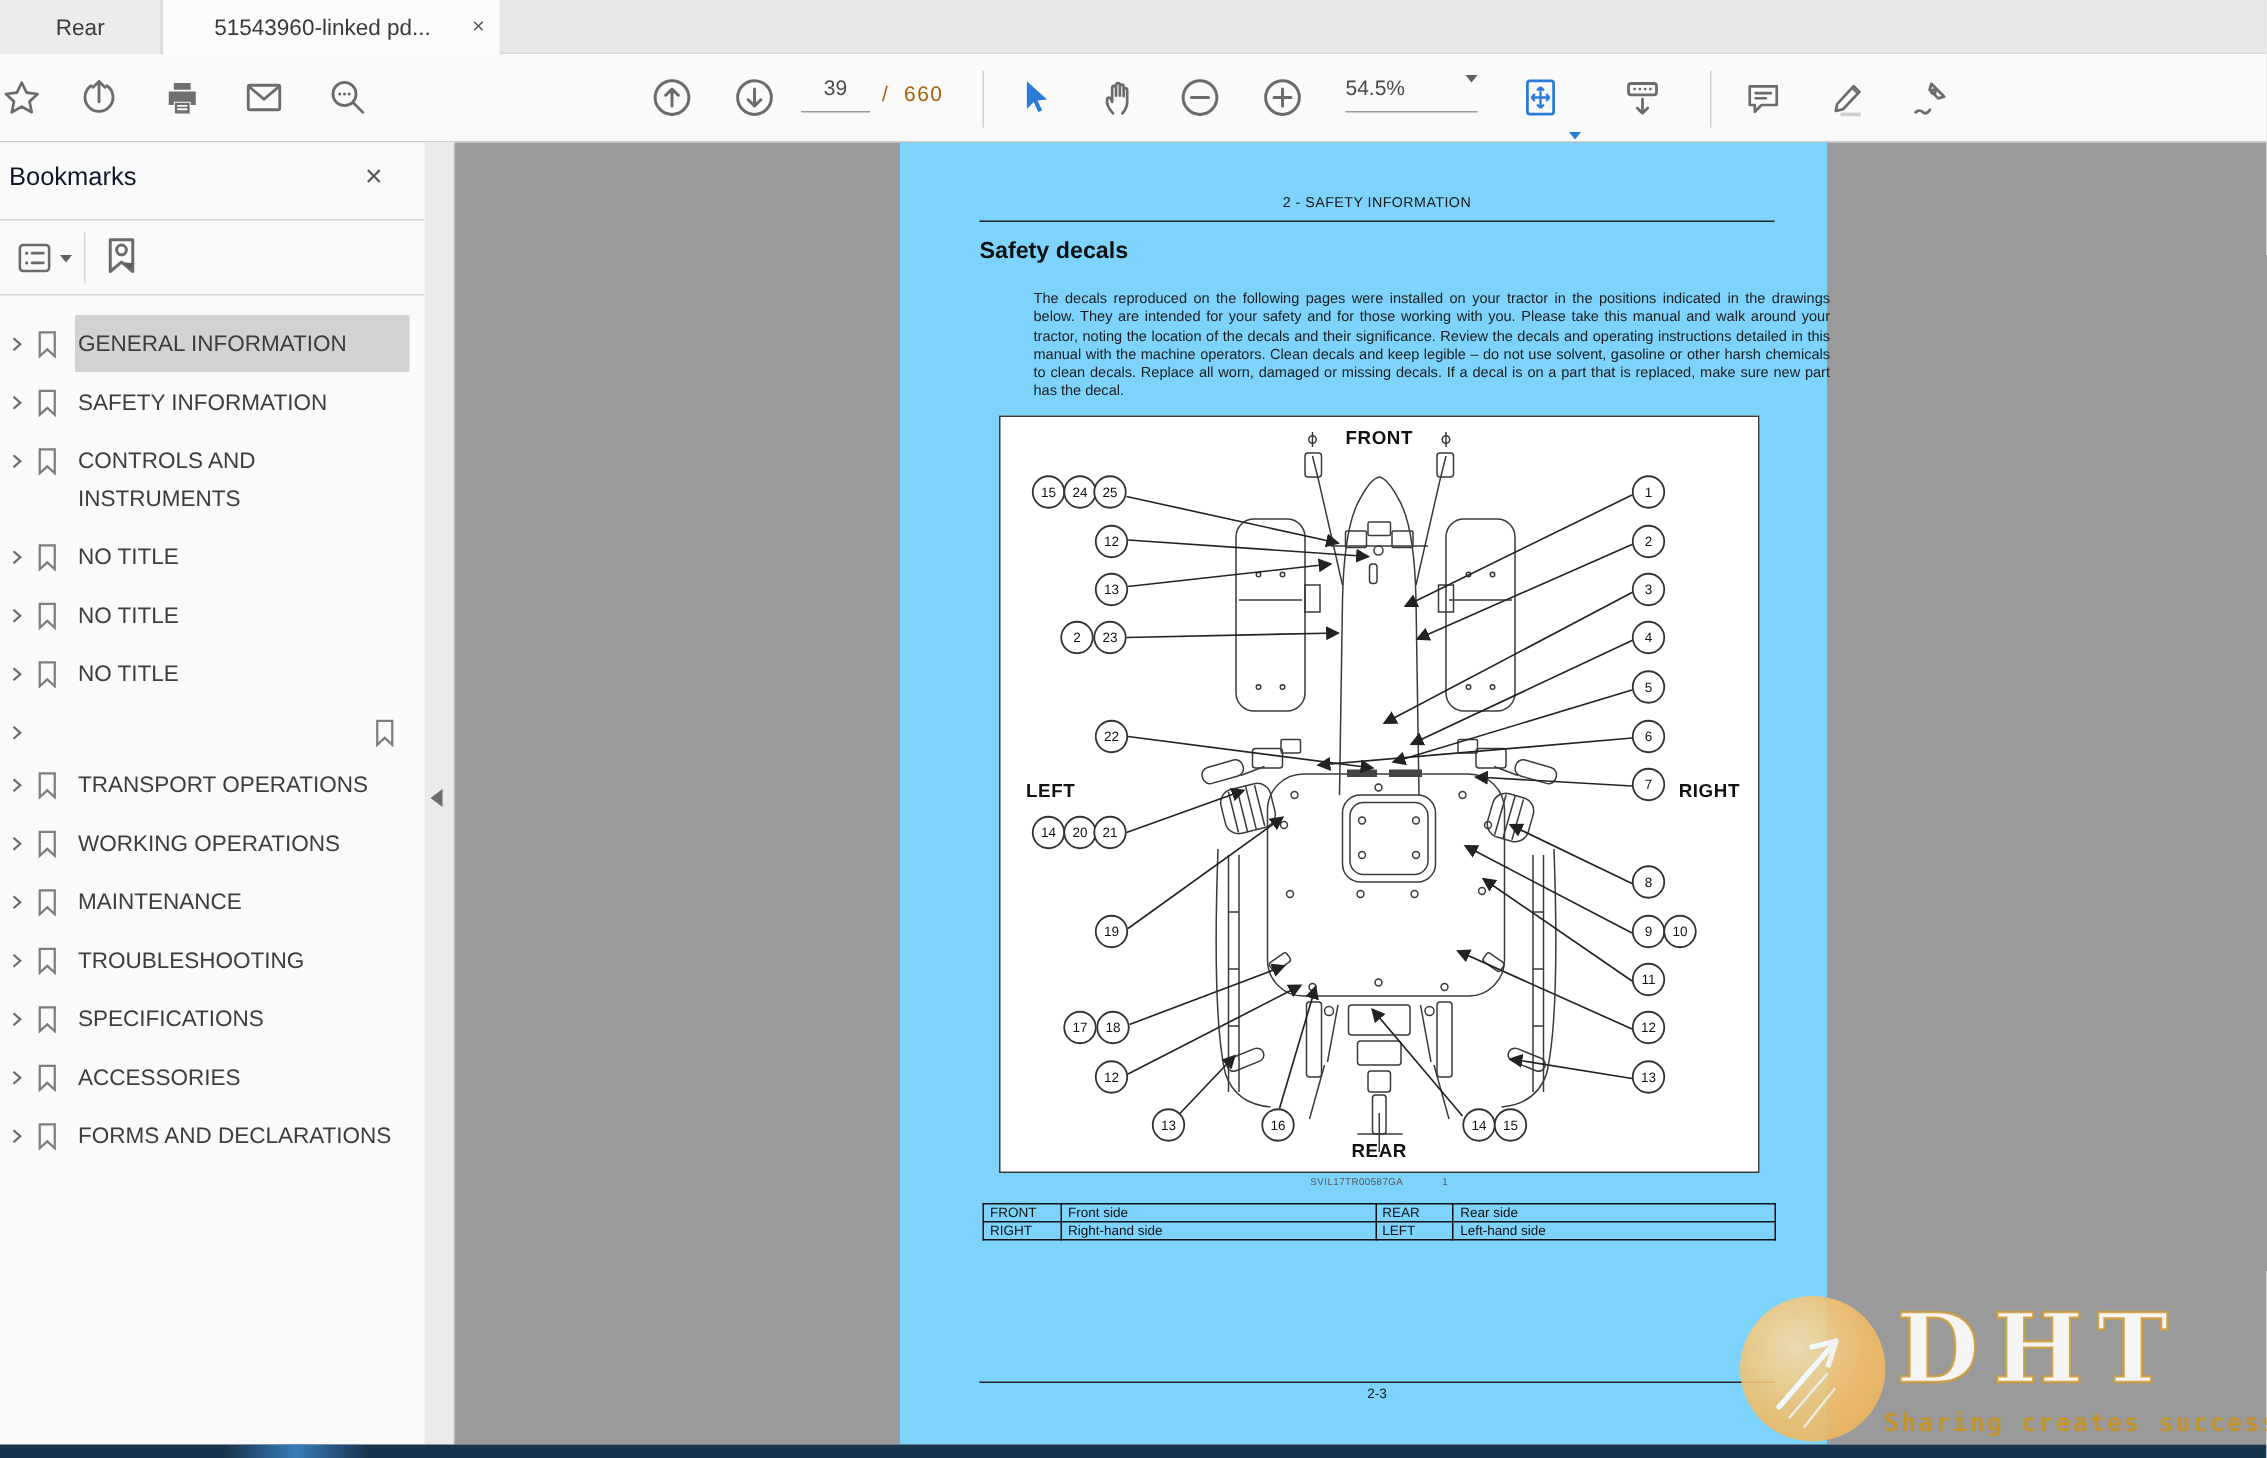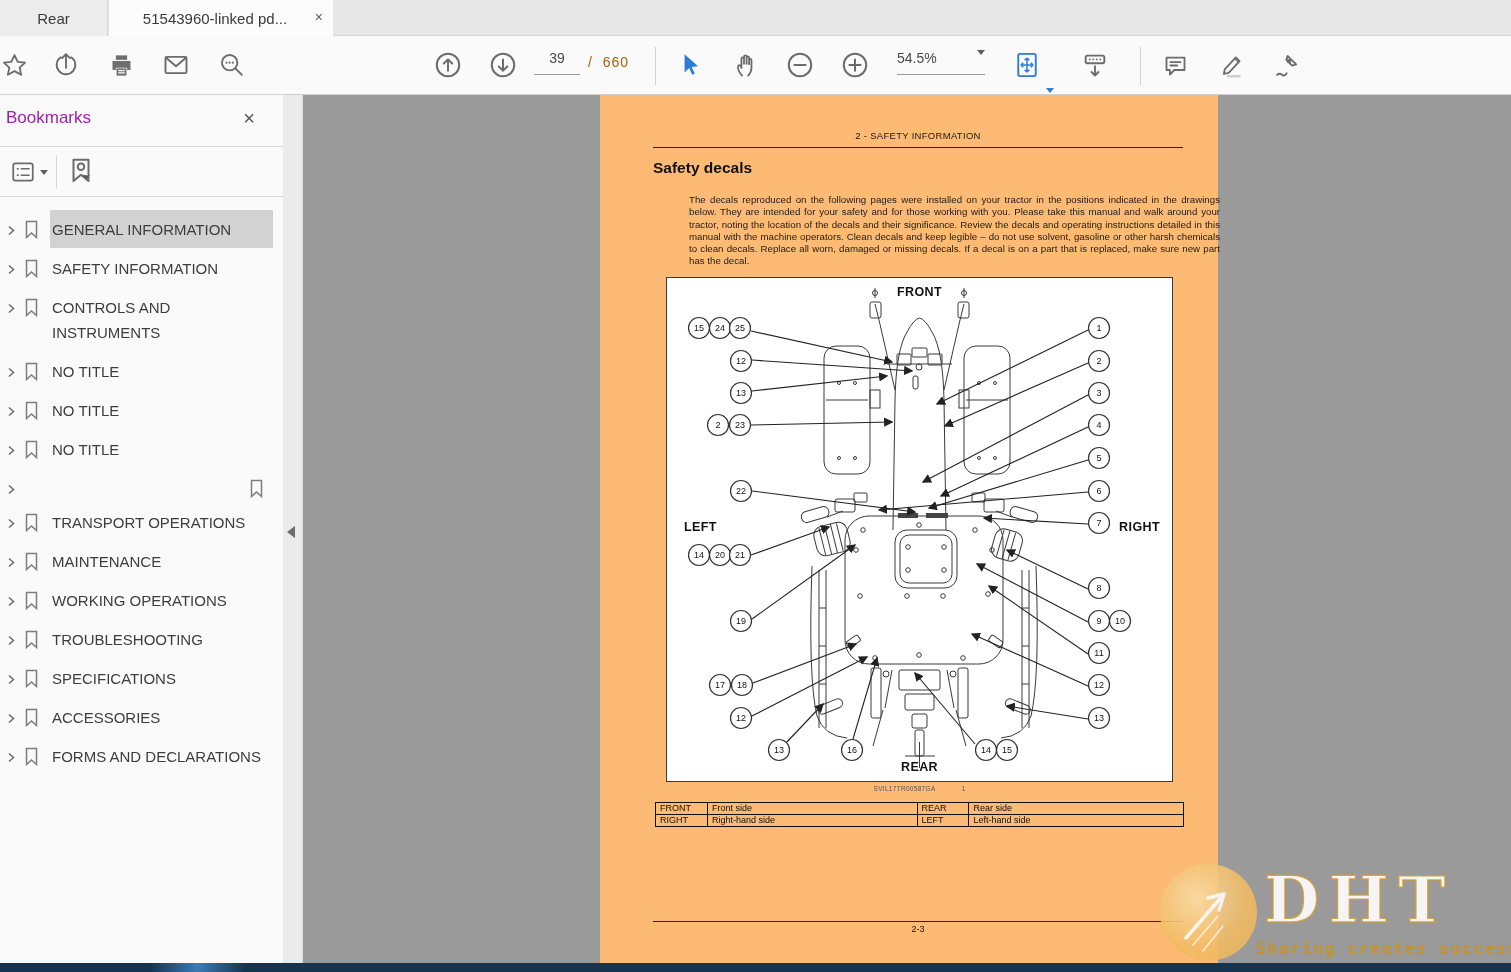--- a/index.html
+++ b/index.html
@@ -30,41 +30,41 @@
   .zoom-box span { font-size:14px; color:#4a4a4a; }
   .caret-down { width:0; height:0; border-left:4.5px solid transparent; border-right:4.5px solid transparent;
     border-top:5px solid #5f5f5f; display:inline-block; }
   .caret-blue { border-top-color:#2a7cd8; }
   .fit-caret { position:absolute; left:1046px; top:52px; }
 
   
   .content { position:absolute; left:0; top:95px; width:100%; height:868px; }
   .sidebar { position:absolute; left:0; top:0; width:283px; height:100%; background:#fafafa; overflow:hidden; }
   .sb-header { position:relative; height:52px; border-bottom:1px solid #d8d8d8; }
-  .sb-title { position:absolute; left:6px; top:13px; font-size:17px; color:#a21caf; }
+  .sb-title { position:absolute; left:6px; top:13px; font-size:17px; color:#0f172a; }
   .sb-close { position:absolute; right:28px; top:12px; font-size:20px; color:#555; }
   .sb-tools { position:relative; height:50px; border-bottom:1px solid #d8d8d8; }
   .sb-opt { position:absolute; left:10px; top:12px; display:flex; align-items:center; gap:4px; }
   .sb-vsep { position:absolute; left:56px; top:8px; width:1px; height:34px; background:#d8d8d8; }
   .sb-find { position:absolute; left:66px; top:9px; }
   .sb-list { padding-top:13px; }
   .bm-item { display:flex; align-items:flex-start; padding:0 8px 0 6px; margin-bottom:1px;justify-content:space-between; }
   .bm-chevron { width:18px; padding-top:12px; flex:none; }
   .bm-flag { width:26px; padding-top:10px; flex:none; }
   .bm-body { flex:1; display:flex; margin-right:2px; border-radius:1px; }
   .bm-item.selected .bm-body { background:#d2d2d2; }
   .bm-label { font-size:15px; color:#3d3d3d; line-height:25px; padding:7px 4px 6px 2px; }
 
   .divider { position:absolute; left:283px; top:0; width:20px; height:100%; background:#ebebeb;
     border-right:1px solid #dcdcdc; }
   .collapse { position:absolute; left:4px; top:431px; width:0; height:0;
     border-top:6px solid transparent; border-bottom:6px solid transparent; border-right:8px solid #6e6e6e; }
 
   .docarea { position:absolute; left:303px; top:0; width:1208px; height:100%; background:#9a9a9a; }
-  .page { position:absolute; left:297px; top:0; width:618px; height:868px; background:#fdba74; color:#1a1a1a; }
+  .page { position:absolute; left:297px; top:0; width:618px; height:868px; background:#7dd3fc; color:#1a1a1a; }
 
   
   .ph { position:absolute; top:35px; left:53px; width:530px; text-align:center; font-size:9.5px;
     letter-spacing:.3px; color:#1a1a1a; }
   .ph-rule { position:absolute; top:52px; left:53px; width:530px; border-top:1.2px solid #222; }
   .sec-title { position:absolute; top:64px; left:53px; font-size:15.5px; font-weight:bold; color:#111; }
   .body-par { position:absolute; top:99px; left:53px; width:531px; font-size:9.7px; line-height:12.3px;
     text-align:justify; color:#1c1c1c;margin-left:36px; }
   .figure { position:absolute; left:66px; top:182px; width:507px; height:505px; border:1px solid #3a3a3a;
     background:#fff; }
@@ -352,32 +352,32 @@
             </span>
           </div>
           <div class="bm-item">
             <span class="bm-chevron"><svg width="10" height="11" viewBox="0 0 10 11">
                 <polyline points="3,1.5 7.5,5.5 3,9.5" fill="none" stroke="#6b6b6b" stroke-width="1.5"></polyline>
               </svg></span>
             <span class="bm-flag"><svg width="15" height="19" viewBox="0 0 15 19">
                 <path d="M2.5 1.5h10v16l-5-4.6-5 4.6z" fill="none" stroke="#7d7d7d" stroke-width="1.5"></path>
               </svg></span>
             <span class="bm-body">
+              <span class="bm-label">WORKING OPERATIONS</span>
+            </span>
+          </div>
+          <div class="bm-item">
+            <span class="bm-chevron"><svg width="10" height="11" viewBox="0 0 10 11">
+                <polyline points="3,1.5 7.5,5.5 3,9.5" fill="none" stroke="#6b6b6b" stroke-width="1.5"></polyline>
+              </svg></span>
+            <span class="bm-flag"><svg width="15" height="19" viewBox="0 0 15 19">
+                <path d="M2.5 1.5h10v16l-5-4.6-5 4.6z" fill="none" stroke="#7d7d7d" stroke-width="1.5"></path>
+              </svg></span>
+            <span class="bm-body">
               <span class="bm-label">MAINTENANCE</span>
-            </span>
-          </div>
-          <div class="bm-item">
-            <span class="bm-chevron"><svg width="10" height="11" viewBox="0 0 10 11">
-                <polyline points="3,1.5 7.5,5.5 3,9.5" fill="none" stroke="#6b6b6b" stroke-width="1.5"></polyline>
-              </svg></span>
-            <span class="bm-flag"><svg width="15" height="19" viewBox="0 0 15 19">
-                <path d="M2.5 1.5h10v16l-5-4.6-5 4.6z" fill="none" stroke="#7d7d7d" stroke-width="1.5"></path>
-              </svg></span>
-            <span class="bm-body">
-              <span class="bm-label">WORKING OPERATIONS</span>
             </span>
           </div>
           <div class="bm-item">
             <span class="bm-chevron"><svg width="10" height="11" viewBox="0 0 10 11">
                 <polyline points="3,1.5 7.5,5.5 3,9.5" fill="none" stroke="#6b6b6b" stroke-width="1.5"></polyline>
               </svg></span>
             <span class="bm-flag"><svg width="15" height="19" viewBox="0 0 15 19">
                 <path d="M2.5 1.5h10v16l-5-4.6-5 4.6z" fill="none" stroke="#7d7d7d" stroke-width="1.5"></path>
               </svg></span>
             <span class="bm-body">

